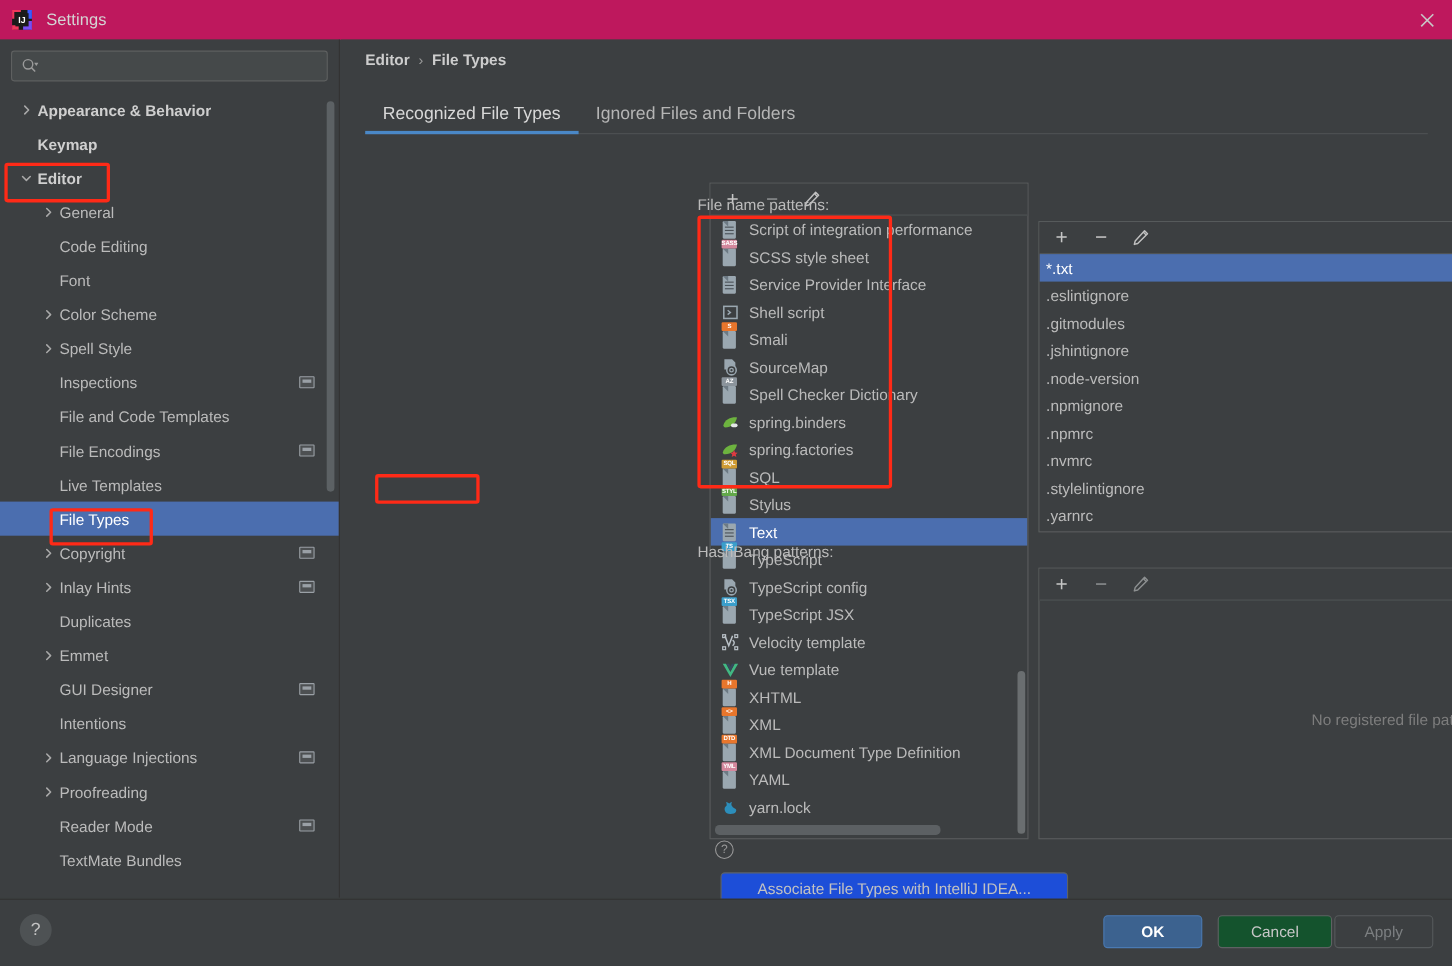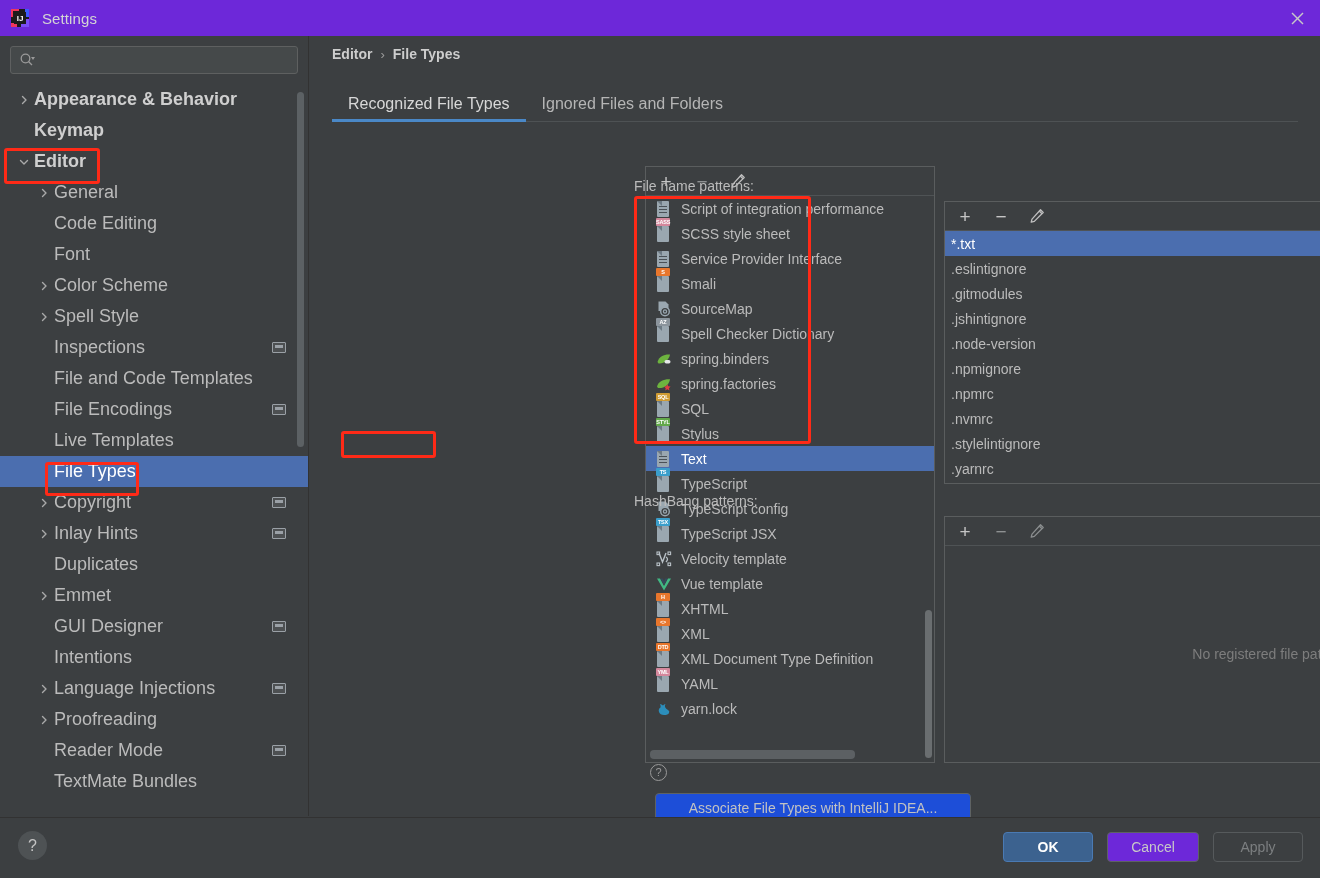--- a/index.html
+++ b/index.html
@@ -11,21 +11,21 @@
     font-family: "Liberation Sans", sans-serif;
     font-size: 13.5px;
     color: #bbbbbb;
     -webkit-font-smoothing: antialiased;
   }
   #root { position: relative; width: 1320px; height: 878px; background: #3c3f41; }
 
   
   .titlebar {
     position: absolute; left: 0; top: 0; width: 1320px; height: 36px;
-    background: #6d28d9;
+    background: #be185d;
     display: flex; align-items: center;
   }
   .titlebar .logo { margin-left: 10px; width: 20px; height: 20px; position: relative; }
   .titlebar .title {
     margin-left: 12px; font-size: 15px; color: #d4d4d4; letter-spacing: .1px;
   }
   .win-close {
     position: absolute; right: 0; top: 0; width: 46px; height: 36px;
     display: flex; align-items: center; justify-content: center;
     color: #c8c8c8; font-size: 17px; line-height: 1;
@@ -48,21 +48,21 @@
   .tree-row {
     height: 31px; display: flex; align-items: center; position: relative;
     padding-left: 18px; color: #bbbbbb; white-space: nowrap;
   }
   .tree-row.sel { background: #4b6eaf; color: #ffffff; }
   .tree-row .arrow {
     width: 16px; height: 16px; margin-right: 2px; flex: 0 0 16px;
     display: flex; align-items: center; justify-content: center;
   }
   .tree-row .arrow.none { visibility: hidden; }
-  .tree-row .lbl { font-size: 18px; }
+  .tree-row .lbl { font-size: 14px; }
   .tree-row.indent0 { padding-left: 16px; }
   .tree-row.indent1 { padding-left: 36px; }
   .tree-row.bold .lbl { font-weight: bold; color: #cfcfcf; }
   .tree-row .modbadge {
     position: absolute; right: 22px; width: 14px; height: 11px;
     border: 1px solid #9aa0a6; border-radius: 1px; background: #4d5052;
   }
   .tree-row .modbadge::after {
     content:''; position:absolute; left:2px; top:2px; right:2px; height:3px; background:#9aa0a6;
   }
@@ -167,21 +167,21 @@
     position: absolute; left: 18px; top: 13px; width: 29px; height: 29px; border-radius: 50%;
     background: #4e5254; color: #c4c4c4; font-size: 16px;
     display: flex; align-items: center; justify-content: center;
   }
   .btn {
     position: absolute; top: 14px; height: 30px; border-radius: 4px;
     display: flex; align-items: center; justify-content: center;
     font-size: 14px;
   }
   .btn-ok { left: 1003px; width: 90px; background: #3c628f; border: 1px solid #4a7ab3; color: #ffffff; font-weight: bold; }
-  .btn-cancel { left: 1107px; width: 92px; background: #6d28d9; border: 1px solid #5e6263; color: #c8c8c8; text-align: center; }
+  .btn-cancel { left: 1107px; width: 104px; background: #14532d; border: 1px solid #5e6263; color: #c8c8c8; text-align: center; }
   .btn-apply { left: 1213px; width: 90px; background: #3c3f41; border: 1px solid #565a5c; color: #7c7f81; }
 
   
   .redbox { position: absolute; border: 3px solid #ff2a17; border-radius: 3px; pointer-events: none; }
 
   
   svg { display: block; }
 </style>
 </head>
 <body>
@@ -407,20 +407,29 @@
           </div>
           <div class="ft-row">
             <span class="ico"><span class="fico plain"><span class="sheet"></span><span class="fold"></span><span class="lines">
                   <i></i>
                   <i></i>
                   <i></i>
                 </span></span></span>
             <span>Service Provider Interface</span>
           </div>
           <div class="ft-row">
+            <span class="ico">
+              <svg width="16" height="16" viewBox="0 0 16 16">
+                <rect x="2" y="2.5" width="12" height="11" fill="none" stroke="#9aa7b0" stroke-width="1.4"></rect>
+                <path d="M5.5 6 L8 8 L5.5 10" fill="none" stroke="#9aa7b0" stroke-width="1.3"></path>
+              </svg>
+            </span>
+            <span>Shell script</span>
+          </div>
+          <div class="ft-row">
             <span class="ico"><span class="fico"><span class="sheet"></span><span class="fold"></span><span class="tag" style="background: rgb(232, 118, 44);">S</span></span></span>
             <span>Smali</span>
           </div>
           <div class="ft-row">
             <span class="ico">
               <svg width="16" height="16" viewBox="0 0 16 16">
                 <path d="M2.5 0.5 h7 l3 3 v6.5 h-10 z" fill="#9aa7b0"></path>
                 <circle cx="9" cy="10.5" r="4.3" fill="#3c3f41" stroke="#9aa7b0" stroke-width="1.4"></circle>
                 <circle cx="9" cy="10.5" r="1.6" fill="none" stroke="#9aa7b0" stroke-width="1.2"></circle>
               </svg>

